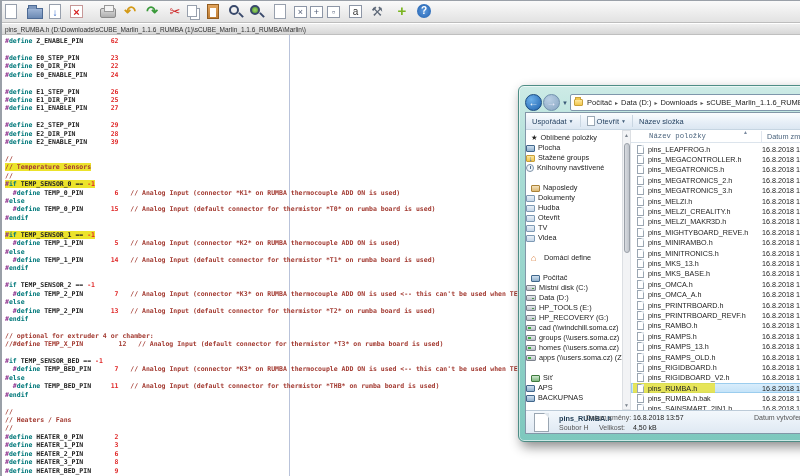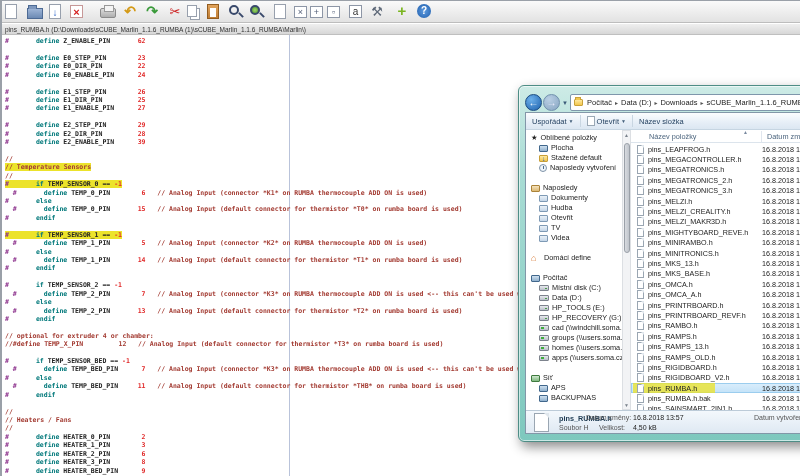--- a/index.html
+++ b/index.html
@@ -55,21 +55,21 @@
 
   .ed-area { position:absolute; left:0; top:34px; width:800px; height:442px; background:#fff; }
   .margin-line { position:absolute; left:287px; top:0; width:1px; height:442px; background:#b9c3da; }
   .code {
     position:absolute; left:3px; top:2px;
     font-family:"DejaVu Sans Mono", monospace; font-size:6.5px; font-weight:bold;
     line-height:8.43px; white-space:pre; color:#222;
   }
   .cl { height:8.43px; }
   .p { color:#8b2f8b; }
-  .k { color:#00787a;margin-left:27px; }
+  .k { color:#00787a; }
   .i { color:#222; }
   .n { color:#e02828; }
   .c { color:#a33b32; }
   .hl { background:#ece32b; }
 
   
   .explorer {
     position:absolute; left:516px; top:84px; width:300px; height:357px;
     border-radius:6px;
     background:linear-gradient(#cdebe6 0%, #a8dcd4 25%, #7ec8be 100%);
@@ -102,21 +102,21 @@
   .tb-sep { width:1px; height:12px; background:#c9d6e2; }
   .tb-caret { font-size:5px; color:#44607c; }
   .tb-page { width:8px; height:10px; background:#fff; border:1px solid #9aa8b5; }
 
   .ex-content { position:absolute; left:0; top:17px; right:0; bottom:23px; }
   .ex-sidebar { position:absolute; left:0; top:0; width:96px; bottom:0; overflow:hidden;
                 font-size:7.3px; color:#222; padding-top:3px; }
   .sb-item { height:10px; line-height:10px; display:flex; align-items:center; white-space:nowrap; }
   .sb-gap { height:10px; }
   .sb-ico { flex:none; margin-right:3px; position:relative; }
-  .lvl0 { padding-left:5px; } .lvl1 { padding-left:13px; }
+  .lvl0 { padding-left:5px; } .lvl1 { }
   .si-desktop,.si-computer,.si-pc,.si-network { width:9px; height:7px; background:linear-gradient(#cfe0ef,#8fb0cd);
        border:1px solid #41678c; border-radius:1px; }
   .si-network { background:linear-gradient(#cfe8cf,#7fb87f); border-color:#3f7a3f; }
   .si-downloads { width:9px; height:7px; background:linear-gradient(#ffe9a0,#f0c64e); border:1px solid #c79f38; border-radius:1px; }
   .si-downloads::after { content:"↓"; position:absolute; left:2px; top:-2px; font-size:7px; color:#2a62c0; font-weight:bold; }
   .si-recent { width:8px; height:8px; border:1px solid #7e93a8; border-radius:50%; background:#eef4fa; }
   .si-recent::after { content:""; position:absolute; left:3px; top:1px; width:1px; height:3px; background:#4a6a8a; }
   .si-libraries,.si-documents,.si-music,.si-pictures,.si-tv,.si-videos { width:9px; height:7px;
        background:linear-gradient(#eaf1f8,#c4d6e8); border:1px solid #7e9ab5; border-radius:1px; }
   .si-libraries { background:linear-gradient(#f5e3bd,#dcb873); border-color:#ab8339; }
@@ -127,21 +127,21 @@
   .si-netdrive::after { content:""; position:absolute; left:1px; bottom:1px; width:3px; height:2px; background:#3fae3f; }
 
   .ex-scroll { position:absolute; left:96px; top:0; width:9px; bottom:0; background:#f2f3f5; border:1px solid #dcdfe3; }
   .ex-scroll .arr { position:absolute; left:0; width:7px; text-align:center; font-size:5px; color:#7a828c; }
   .ex-scroll .thumb { position:absolute; left:1px; width:6px; top:12px; height:110px;
        background:linear-gradient(90deg,#d8dbe0,#bfc4cb); border:1px solid #9aa0a8; border-radius:3px; }
 
   .ex-list { position:absolute; left:105px; top:0; right:0; bottom:0; overflow:hidden; }
   .list-header { position:absolute; left:0; top:0; right:0; height:13px; border-bottom:1px solid #dce4ec;
        font-size:7.3px; color:#4c657e; }
-  .hdr-name { position:absolute; left:18px; top:2px; }
+  .hdr-name { position:absolute; left:18px; top:2px;font-family:Liberation Mono, monospace; }
   .hdr-sort { position:absolute; left:112px; top:-1px; font-size:5px; color:#7a8aa0; }
   .hdr-div { position:absolute; left:130px; top:1px; width:1px; height:11px; background:#e0e6ee; }
   .hdr-date { position:absolute; left:136px; top:2px; }
   .rows { position:absolute; left:0; top:14px; right:0; bottom:0; }
   .frow { position:relative; height:10.4px; display:flex; align-items:center; font-size:7.2px; color:#222; white-space:nowrap; }
   .frow.sel { background:linear-gradient(#dbeefc,#c2e2f8); box-shadow:inset 0 0 0 1px #9bcdee; }
   .fi-page { flex:none; width:7px; height:9px; background:#fff; border:1px solid #9aa6b2; margin:0 4px 0 6px; position:relative; }
   .fi-page::after { content:""; position:absolute; right:-1px; top:-1px; border-style:solid; border-width:0 3px 3px 0;
        border-color:transparent #dfe6ec transparent transparent; }
   .fname { position:relative; z-index:2; }
@@ -230,25 +230,25 @@
           <div class="sb-item lvl0">
             <span class="sb-ico si-favorites-star">★</span>
             <span>Oblíbené položky</span>
           </div>
           <div class="sb-item lvl1">
             <span class="sb-ico si-desktop"></span>
             <span>Plocha</span>
           </div>
           <div class="sb-item lvl1">
             <span class="sb-ico si-downloads"></span>
-            <span>Stažené default</span>
+            <span>Stažené groups</span>
           </div>
           <div class="sb-item lvl1">
             <span class="sb-ico si-recent"></span>
-            <span>Naposledy vytvoření</span>
+            <span>Knihovny navštívené</span>
           </div>
           <div class="sb-gap"></div>
           <div class="sb-item lvl0">
             <span class="sb-ico si-libraries"></span>
             <span>Naposledy</span>
           </div>
           <div class="sb-item lvl1">
             <span class="sb-ico si-documents"></span>
             <span>Dokumenty</span>
           </div>

